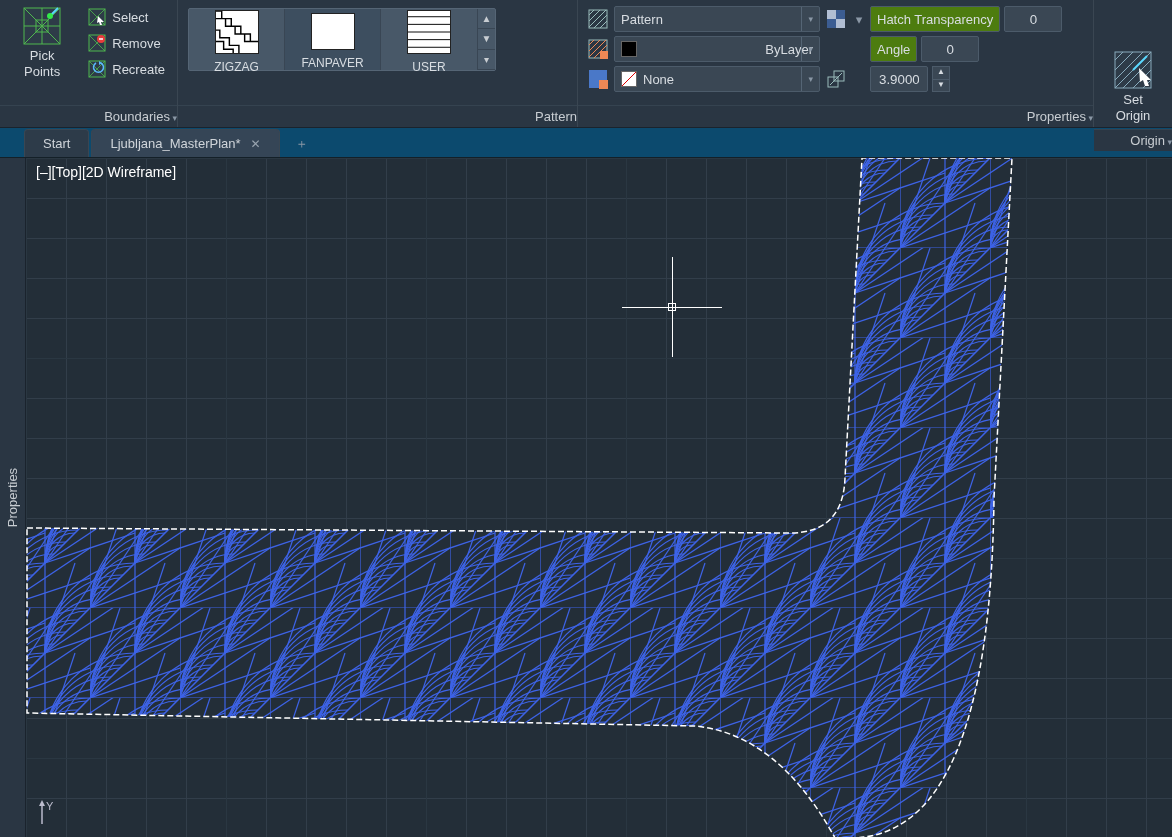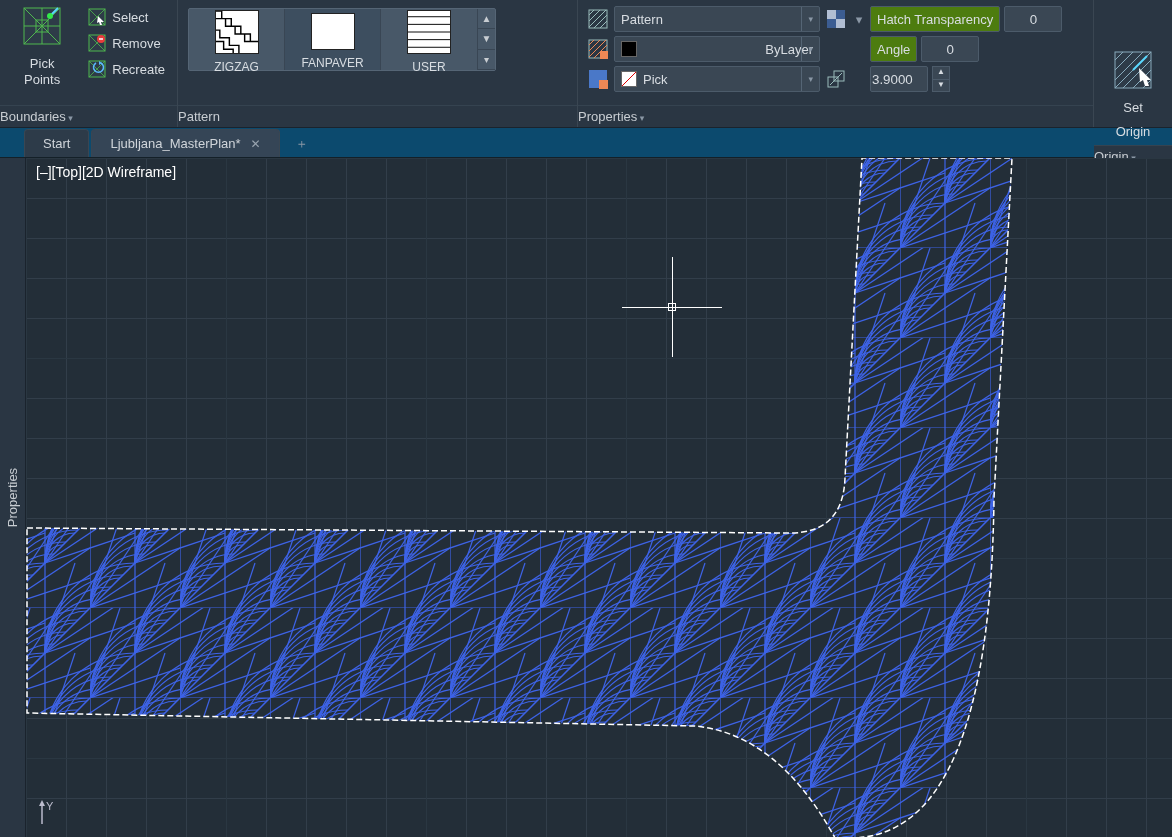--- a/index.html
+++ b/index.html
@@ -1,24 +1,24 @@
 <!DOCTYPE html>
 <html><head>
 <meta charset="utf-8">
 <style>
   * { box-sizing: border-box; margin: 0; padding: 0; font-family: "Segoe UI", Arial, sans-serif; }
   body { background: #1f2a35; width: 1172px; height: 837px; overflow: hidden; color: #d8dde2; font-size: 13px; }
   
   .ribbon { height: 128px; background: #2a3643; display: flex; border-bottom: 1px solid #1a232d; }
   .ribbon-panel { border-right: 1px solid #3a4652; display: flex; flex-direction: column; }
   .ribbon-body { flex: 1; display: flex; align-items: flex-start; padding: 4px 6px; }
-  .ribbon-title { height: 22px; line-height: 22px; text-align: left; font-size: 13px; background: #2a3643; color: #c8cdd2; border-top: 1px solid #354350;}
+  .ribbon-title { height: 22px; line-height: 22px; text-align: right; font-size: 13px; background: #2a3643; color: #c8cdd2; border-top: 1px solid #354350;}
   .ribbon-title .dd::after { content: " ▾"; font-size: 9px; color: #8a97a5;}
   
-  .big-btn { display: flex; flex-direction: column; align-items: center; padding: 2px 6px; cursor: pointer; gap: 8px; }
+  .big-btn { display: flex; flex-direction: column; align-items: center; padding: 2px 6px; cursor: pointer; }
   .big-btn .icon { width: 40px; height: 40px; margin-bottom: 2px; }
   .big-btn .lbl { font-size: 13px; color: #d8dde2; text-align:center; line-height:1.2;}
   
   .small-row { display: flex; align-items: center; padding: 3px 6px; cursor: pointer; height: 26px; }
   .small-row .icon { width: 18px; height: 18px; margin-right: 6px; }
   .small-row .lbl { font-size: 13px; }
   
   .pattern-gallery { display: flex; background: #485868; border: 1px solid #556575; border-radius: 2px; margin: 2px; }
   .pattern-item { width: 96px; height: 61px; display: flex; flex-direction: column; align-items: center; justify-content: center; border-right: 1px solid #394654; cursor: pointer; padding-top:4px;}
   .pattern-item.selected { background: #3d4e5f; }
@@ -190,31 +190,31 @@
       </div>
       <div class="prop-row">
         <div class="prop-icon">
             <svg width="20" height="20">
               <rect x="1" y="1" width="18" height="18" fill="#4a78c8"></rect>
               <rect x="11" y="11" width="9" height="9" fill="#e85"></rect>
             </svg>
           </div>
         <div class="prop-select" style="width:206px; flex:none;">
             <span class="color-swatch" style="background:linear-gradient(135deg,#fff 49%,#d00 50%,#fff 51%)"></span>
-            <span>Pick</span>
+            <span>None</span>
           </div>
         <div class="prop-icon">
             <svg width="20" height="20">
               <rect x="2" y="8" width="10" height="10" fill="none" stroke="#9bb"></rect>
               <rect x="8" y="2" width="10" height="10" fill="none" stroke="#9bb"></rect>
               <path d="M4 16 L16 4" stroke="#9bb"></path>
             </svg>
           </div>
         <div style="width:14px"></div>
-        <input class="prop-num" style="flex: 1 1 0%; text-align: left; padding: 0px 1px;" value="3.9000">
+        <input class="prop-num" style="flex: 1 1 0%; text-align: right; padding: 0px 8px;" value="3.9000">
         <div style="width:18px; display:flex; flex-direction:column; height:26px;">
           <div style="flex:1; font-size:8px; text-align:center; background:#3a4754; border:1px solid #4c5b6a; cursor:pointer;">▲</div>
           <div style="flex:1; font-size:8px; text-align:center; background:#3a4754; border:1px solid #4c5b6a; border-top:none; cursor:pointer;">▼</div>
         </div>
       </div>
     </div>
     <div class="ribbon-title"><span class="dd">Properties</span></div>
   </div>
 
   <div class="ribbon-panel" style="width:78px; border-right:none;">

